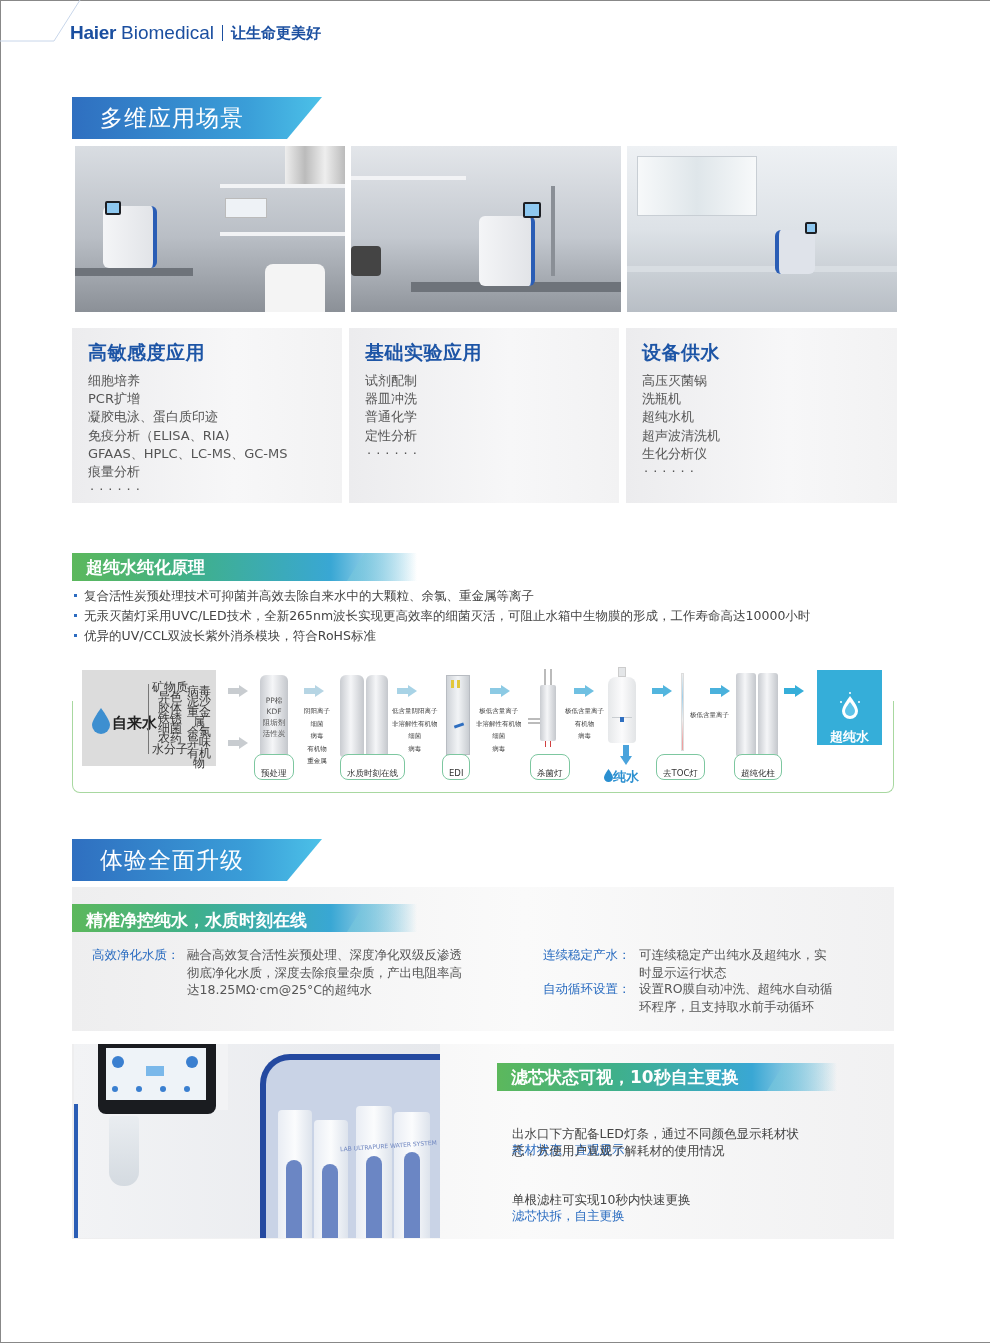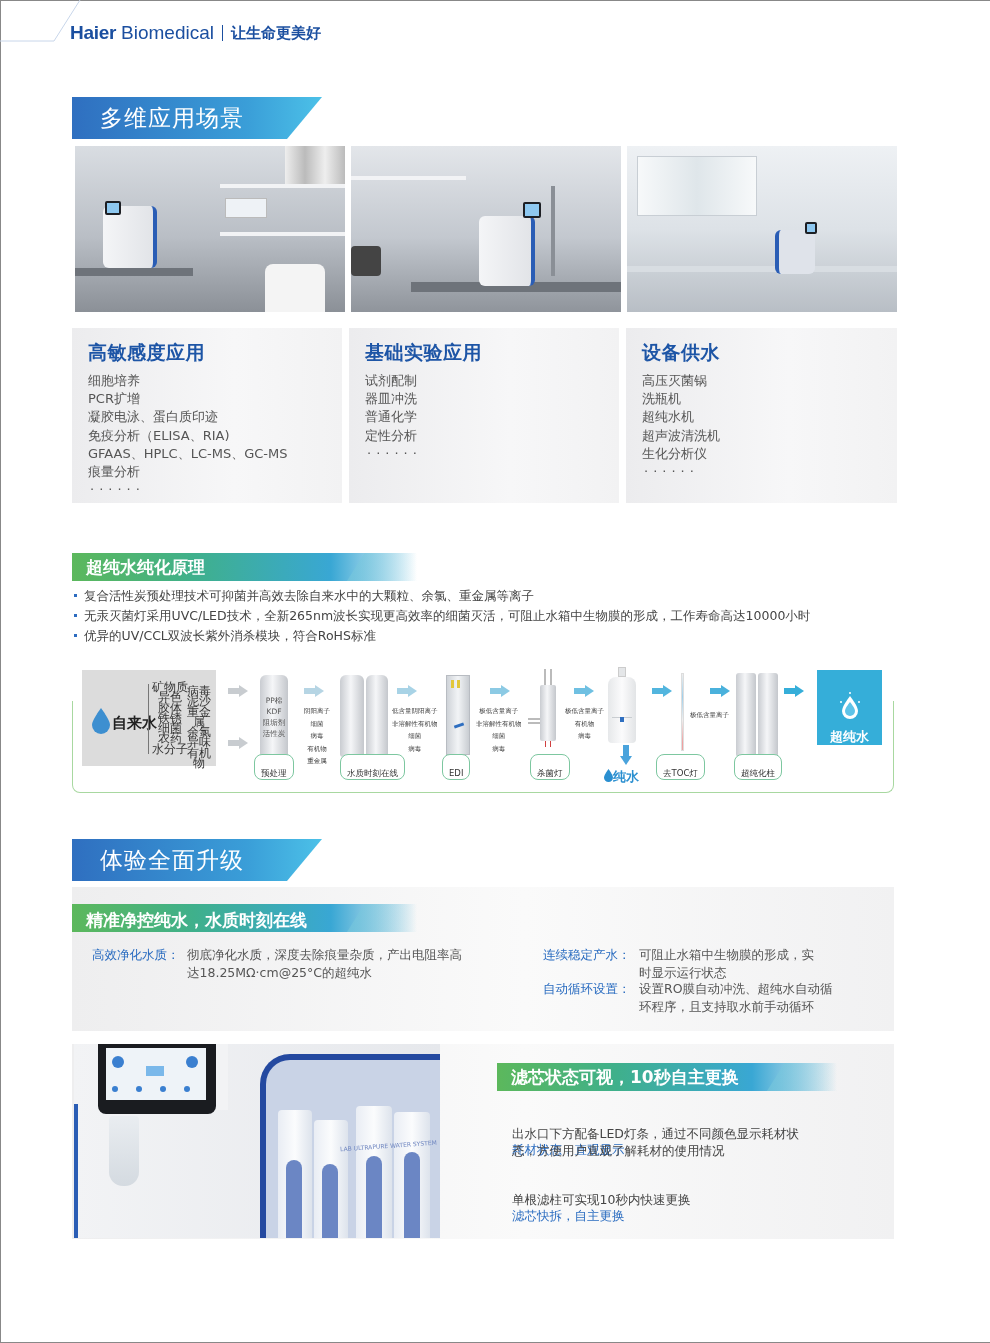--- a/index.html
+++ b/index.html
@@ -283,26 +283,27 @@
 
 <div class="banner" style="left:72px; top:839px; width:250px;">体验全面升级</div>
 
 <div class="panel" style="left:72px; top:887px; width:822px; height:144px;"></div>
 <div class="subbanner" style="left:72px; top:904px; width:345px;align-items:flex-end;">
   <span>精准净控纯水，水质时刻在线</span>
 </div>
 
 <div class="kv" style="left:92px; top:946px; width:410px; padding-left:95px;">
   <span class="k">高效净化水质：</span>
+  <span class="v">融合高效复合活性炭预处理、深度净化双级反渗透</span>
   <span class="v">彻底净化水质，深度去除痕量杂质，产出电阻率高</span>
   <span class="v">达18.25MΩ·cm@25°C的超纯水</span>
 </div>
 <div class="kv" style="left:543px; top:946px; width:320px; padding-left:96px;">
   <span class="k">连续稳定产水：</span>
-  <span class="v">可阻止水箱中生物膜的形成，实</span>
+  <span class="v">可连续稳定产出纯水及超纯水，实</span>
   <span class="v">时显示运行状态</span>
 </div>
 <div class="kv" style="left:543px; top:980px; width:320px; padding-left:96px;">
   <span class="k">自动循环设置：</span>
   <span class="v">设置RO膜自动冲洗、超纯水自动循</span>
   <span class="v">环程序，且支持取水前手动循环</span>
 </div>
 
 <div class="panel" style="left:72px; top:1044px; width:822px; height:195px;"></div>
 

